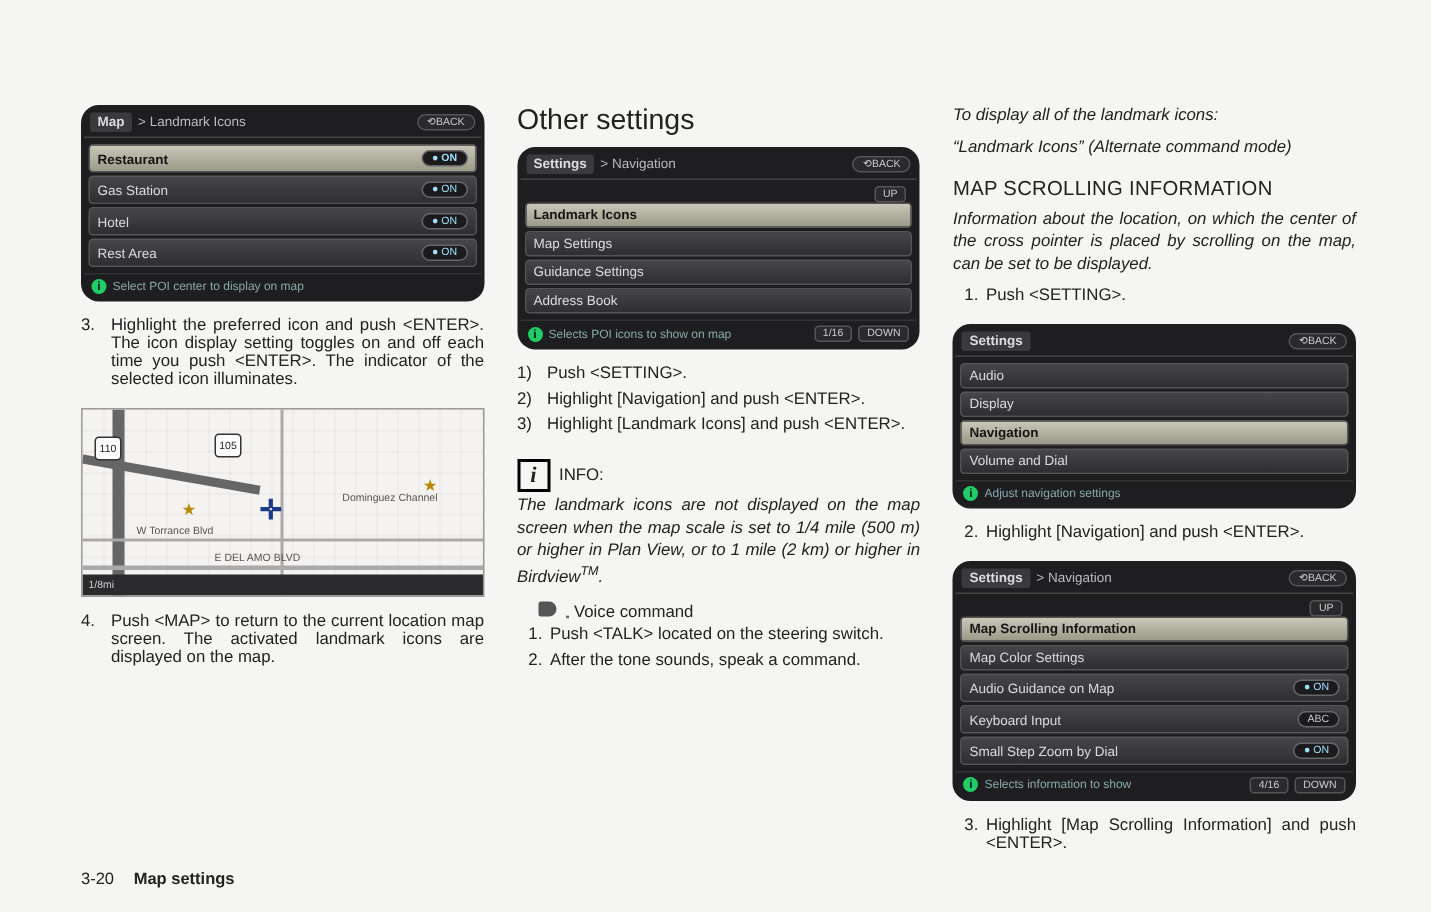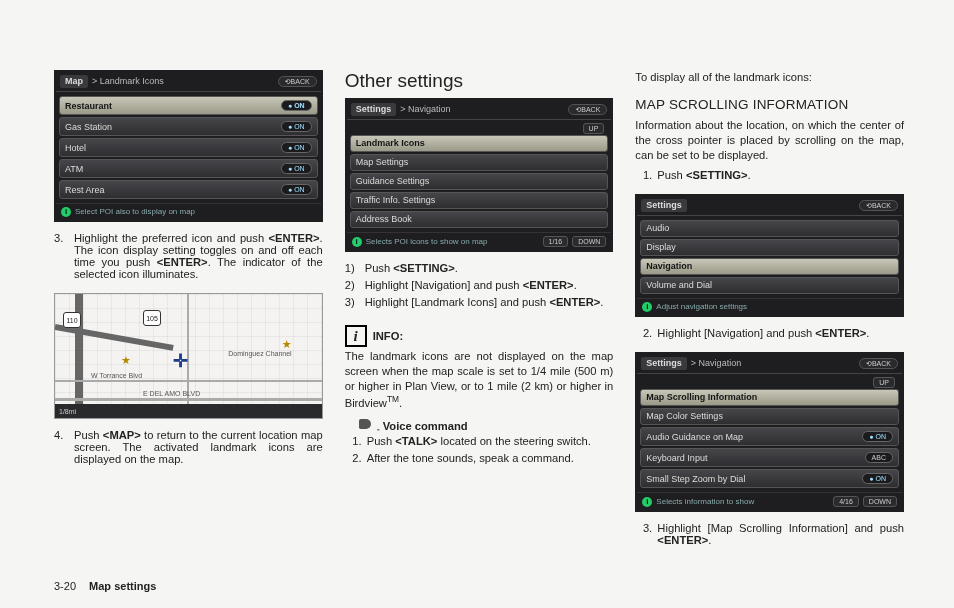--- a/index.html
+++ b/index.html
@@ -20,29 +20,29 @@
     padding: 70px 50px 18px 54px;
     box-sizing: border-box;
     width: 100%;
     height: 100%;
   }
   .col {
     flex: 1;
     display: flex;
     flex-direction: column;
   }
-  p { margin: 0 0 6px 0; line-height: 1.35; }
+  p { margin: 0 0 6px 0; line-height: 1.35; font-style: italic; }
   .just { text-align: justify; }
-  .bold { font-weight: bold; }
+  .bold { font-weight: normal; }
 
   
   .ui {
     width: 100%;
     background: #1e1e21;
-    border-radius: 0;
+    border-radius: 12px;
     padding: 2px;
     box-sizing: border-box;
     margin-bottom: 10px;
     color: #dcdcdc;
     font-size: 9px;
     line-height: 1;
     position: relative;
   }
   .ui-header {
     display: flex;
@@ -208,31 +208,27 @@
         </div>
         <div class="row">
           <span>Gas Station</span>
           <span class="pill">● ON</span>
         </div>
         <div class="row">
           <span>Hotel</span>
           <span class="pill">● ON</span>
         </div>
         <div class="row">
-          <span>ATM</span>
-          <span class="pill">● ON</span>
-        </div>
-        <div class="row">
           <span>Rest Area</span>
           <span class="pill">● ON</span>
         </div>
       </div>
       <div class="ui-footer">
         <span class="i">i</span>
-        <span>Select POI also to display on map</span>
+        <span>Select POI center to display on map</span>
       </div>
     </div>
 
     <ol class="par">
       <li>
         <span class="n">3.</span>
         <span class="t">
           <span>Highlight the preferred icon and push </span><span class="bold">&lt;ENTER&gt;</span><span>. The icon display setting toggles on and off each time you push </span><span class="bold">&lt;ENTER&gt;</span><span>. The indicator of the selected icon illuminates.</span>
         </span>
       </li>
@@ -283,23 +279,20 @@
         <div class="row hl">
             <span>Landmark Icons</span>
           </div>
         <div class="row">
             <span>Map Settings</span>
           </div>
         <div class="row">
             <span>Guidance Settings</span>
           </div>
         <div class="row">
-            <span>Traffic Info. Settings</span>
-          </div>
-        <div class="row">
             <span>Address Book</span>
           </div>
       </div>
       <div class="ui-footer">
         <span class="i">i</span>
         <span>Selects POI icons to show on map</span>
         <span class="right">
           <span class="chip">1/16</span>
           <span class="chip">DOWN</span>
         </span>
@@ -334,20 +327,21 @@
       <span class="bold">Voice command</span>
     </div>
     <ol class="num">
       <li><span>Push </span><span class="bold">&lt;TALK&gt;</span><span> located on the steering switch.</span></li>
       <li>After the tone sounds, speak a command.</li>
     </ol>
   </div>
 
   <div class="col">
     <p>To display all of the landmark icons:</p>
+    <p>“Landmark Icons” (Alternate command mode)</p>
 
     <h3 class="caps">MAP SCROLLING INFORMATION</h3>
     <p class="just">Information about the location, on which the center of the cross pointer is placed by scrolling on the map, can be set to be displayed.</p>
 
     <ol class="num" start="1">
       <li><span>Push </span><span class="bold">&lt;SETTING&gt;</span><span>.</span></li>
     </ol>
 
     <div class="ui">
       <div class="ui-header">

